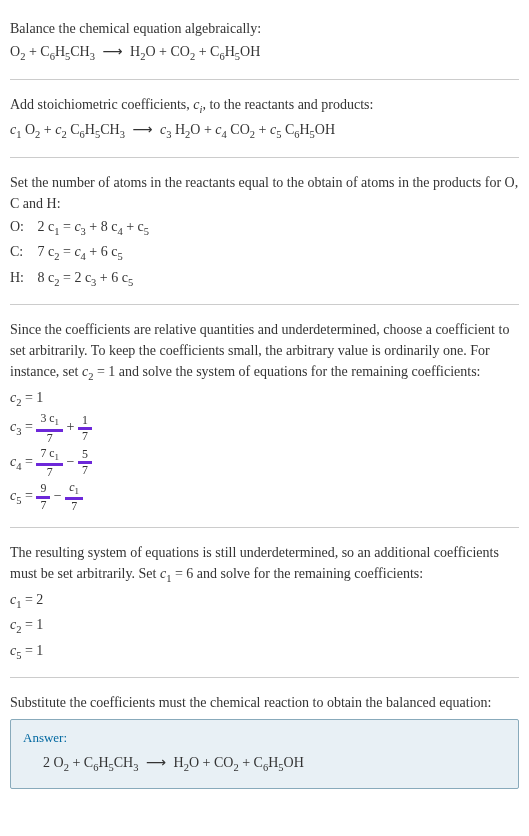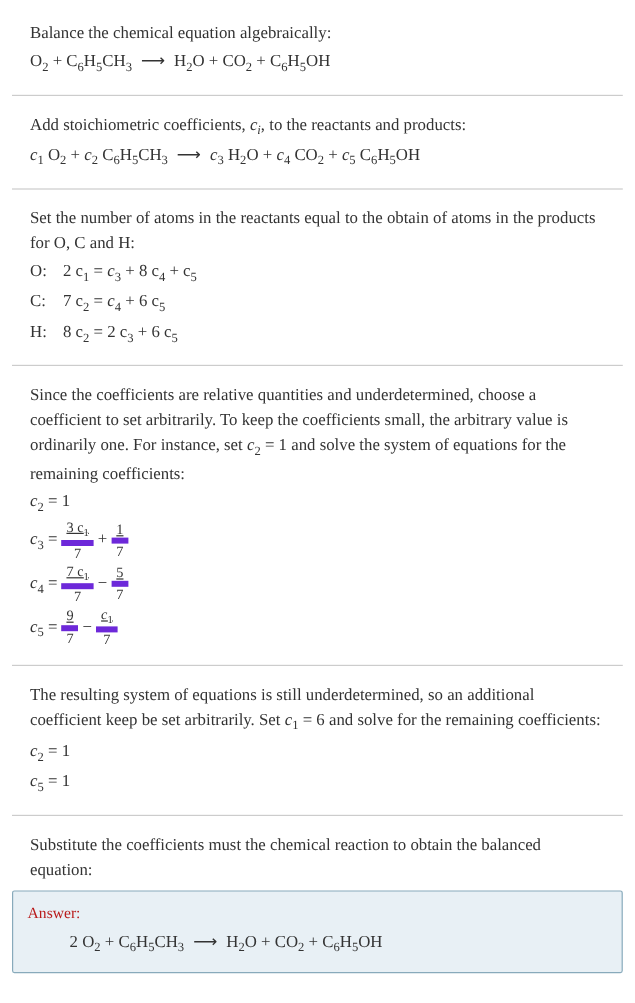--- a/index.html
+++ b/index.html
@@ -18,21 +18,21 @@
     .section {
       padding: 8px 0;
     }
     .divider {
       border: none;
       border-top: 1px solid #ccc;
       margin: 4px 0;
     }
     .line {
       line-height: 1.5;
-      margin: 2px 15px;
+      margin: 2px 0;
     }
     sub {
       font-size: 0.75em;
       vertical-align: sub;
     }
     .arrow {
       display: inline-block;
       padding: 0 4px;
     }
     .eq-label {
@@ -41,37 +41,36 @@
     }
     .frac {
       display: inline-block;
       vertical-align: middle;
       text-align: center;
       font-size: 0.85em;
       line-height: 1.1;
     }
     .frac .num {
       display: block;
-      border-bottom: 5px solid #6d28d9;
+      border-bottom: 3px solid #6d28d9;
       padding: 0 4px;
-      text-decoration: underline;
     }
     .frac .den {
       display: block;
       padding: 0 4px;
     }
     .answer-box {
       border: 1px solid #88aabb;
       background: #e8f0f5;
       padding: 10px 12px;
       border-radius: 2px;
       margin-top: 6px;
     }
     .answer-label {
-      color: #b91c1c;
+      color: #0369a1;
       font-size: 13px;
       margin-bottom: 6px;
     }
     .answer-eq {
       padding-left: 20px;
     }
     .italic {
       font-style: italic;
     }
   </style>
@@ -135,22 +134,23 @@
   </div>
   <div class="line">
     <span class="italic">c</span><sub>5</sub><span> = </span><span class="frac"><span class="num">9</span><span class="den">7</span></span><span> − </span><span class="frac"><span class="num"><span class="italic">c</span><sub>1</sub></span><span class="den">7</span></span>
   </div>
 </div>
 
 <hr class="divider">
 
 <div class="section">
   <div class="line">
-    <span>The resulting system of equations is still underdetermined, so an additional coefficient keep be set arbitrarily. Set </span><span class="italic">c</span><sub>1</sub><span> = 6 and solve for the remaining coefficients:</span>
+    <span>The resulting system of equations is still underdetermined, so an additional coefficients must be set arbitrarily. Set </span><span class="italic">c</span><sub>1</sub><span> = 6 and solve for the remaining coefficients:</span>
   </div>
+  <div class="line"><span class="italic">c</span><sub>1</sub><span> = 2</span></div>
   <div class="line"><span class="italic">c</span><sub>2</sub><span> = 1</span></div>
   <div class="line"><span class="italic">c</span><sub>5</sub><span> = 1</span></div>
 </div>
 
 <hr class="divider">
 
 <div class="section">
   <div class="line">Substitute the coefficients must the chemical reaction to obtain the balanced equation:</div>
   <div class="answer-box">
     <div class="answer-label">Answer:</div>

